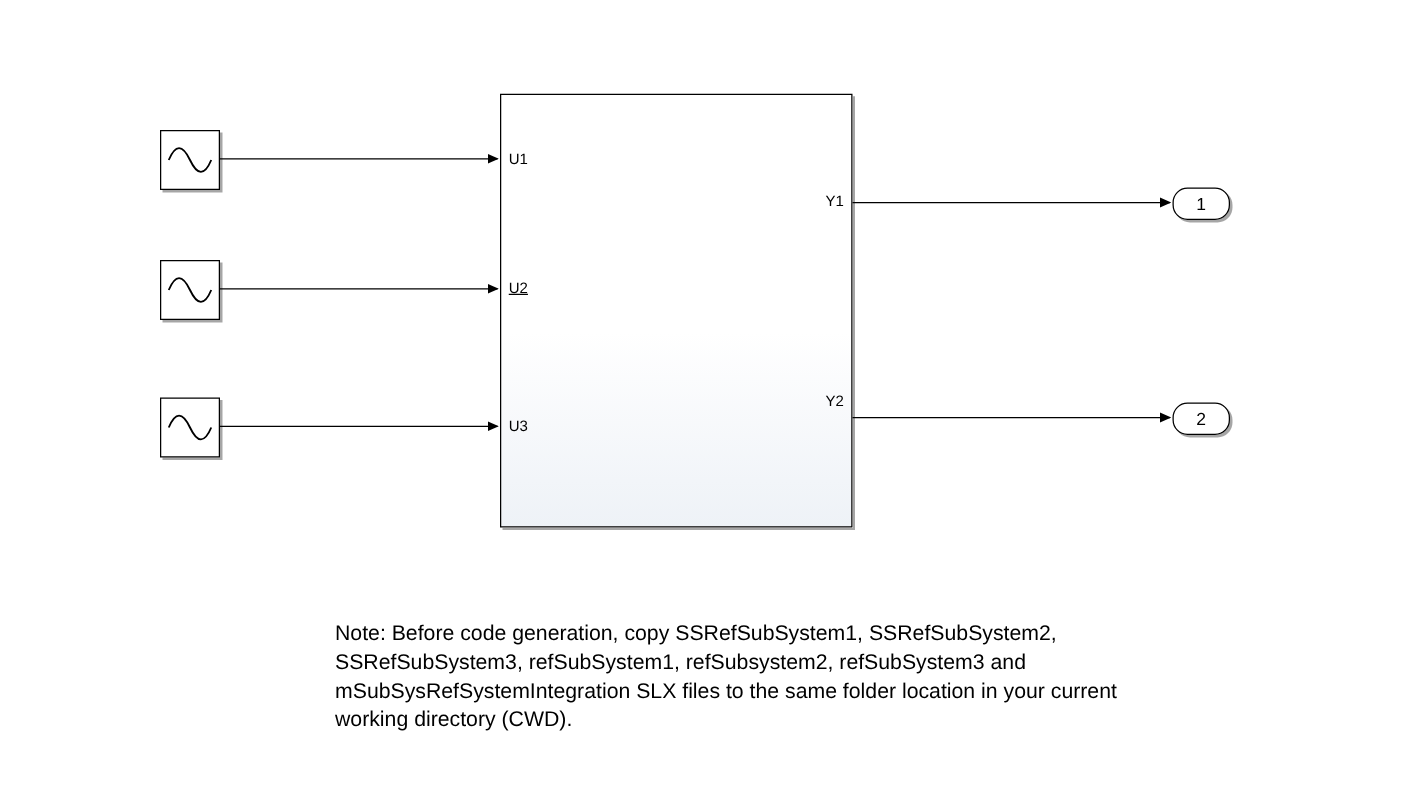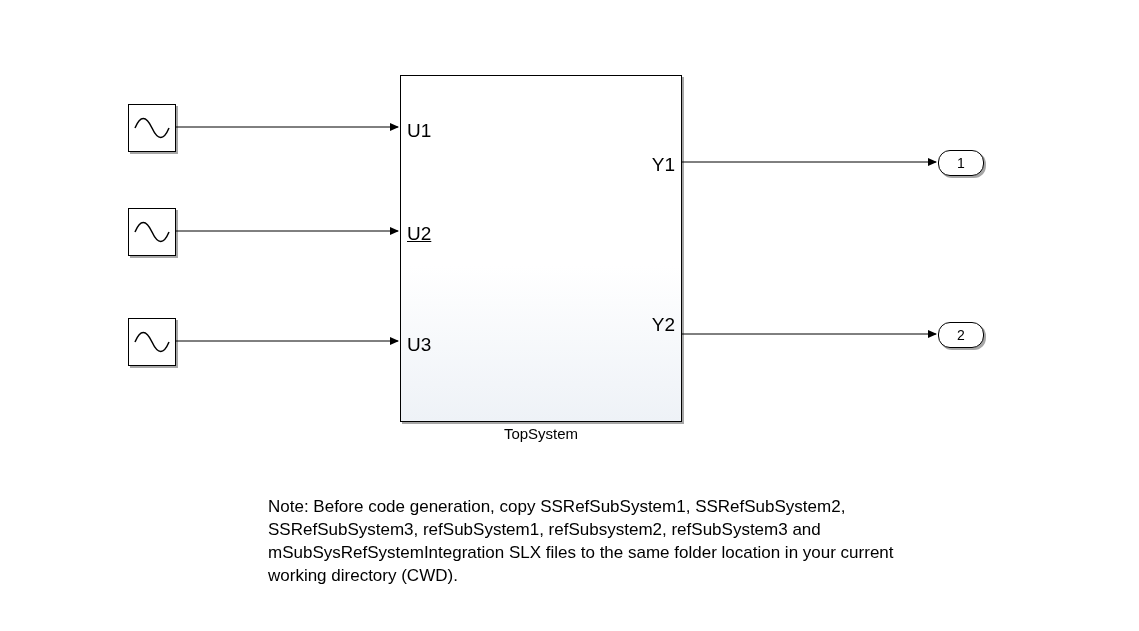--- a/index.html
+++ b/index.html
@@ -32,21 +32,21 @@
     left: 400px;
     top: 75px;
     width: 280px;
     height: 345px;
     border: 1px solid #000000;
     background: linear-gradient(to bottom, #ffffff 0%, #ffffff 55%, #eef2f7 100%);
     box-shadow: 2px 2px 0 rgba(0,0,0,0.35);
   }
   .port-label {
     position: absolute;
-    font-size: 19px;
+    font-size: 12px;
     color: #000000;
     font-family: Arial, Helvetica, sans-serif;
   }
   .subsystem-name {
     position: absolute;
     left: 400px;
     top: 425px;
     width: 282px;
     text-align: center;
     font-size: 15px;
@@ -107,21 +107,20 @@
     </svg>
   </div>
 
   <div class="subsystem">
     <span class="port-label" style="left:6px; top:44px;">U1</span>
     <span class="port-label" style="left:6px; top:147px;text-decoration:underline;">U2</span>
     <span class="port-label" style="left:6px; top:258px;">U3</span>
     <span class="port-label" style="right:6px; top:78px;text-align:right;">Y1</span>
     <span class="port-label" style="right:6px; top:238px;">Y2</span>
   </div>
-  <div class="subsystem-name">TopSystem</div>
 
   <div class="outport" style="left:938px; top:150px;">
     <span>1</span>
   </div>
   <div class="outport" style="left:938px; top:322px;">
     <span>2</span>
   </div>
 
   <svg class="wires">
     <defs>

